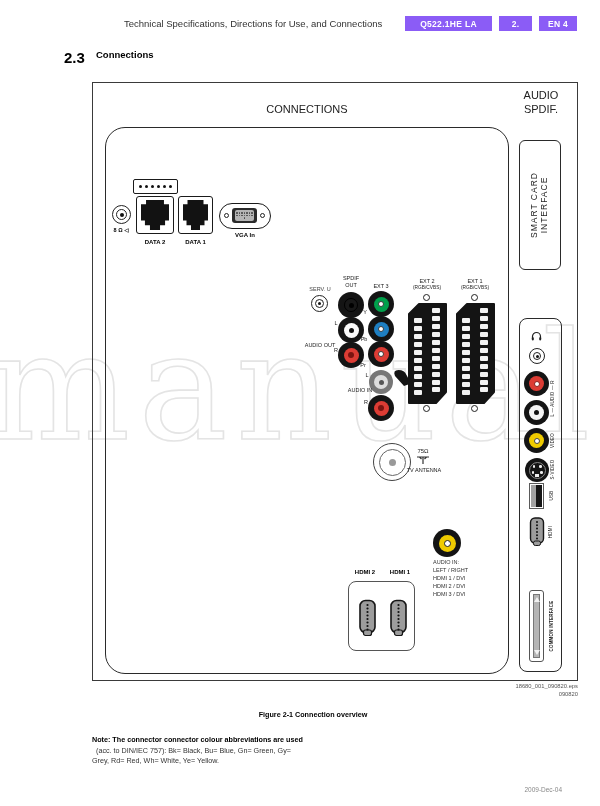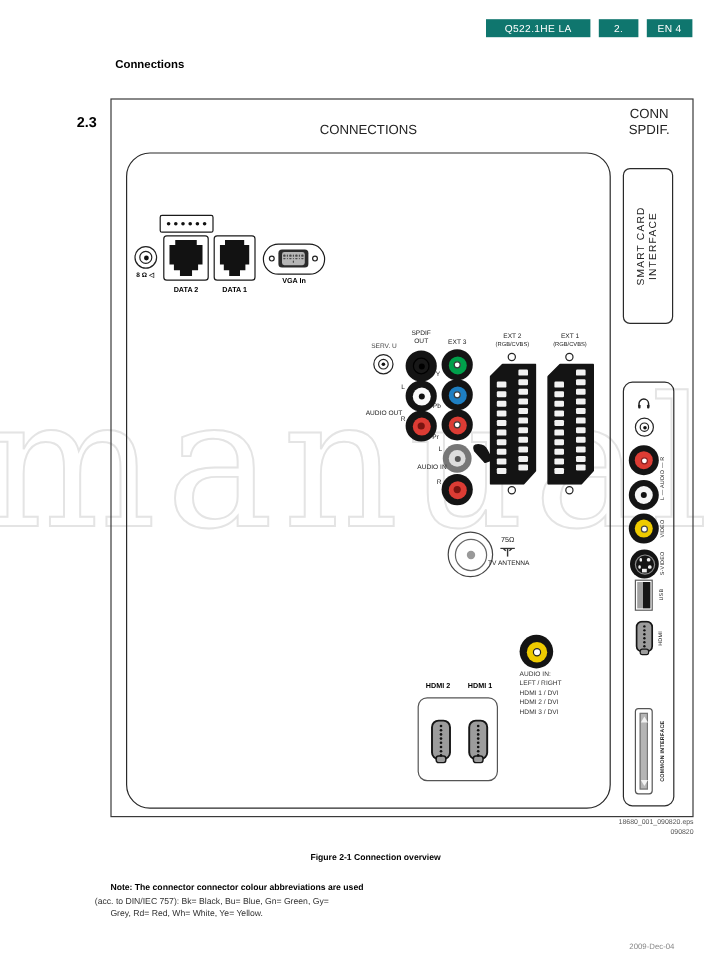--- a/index.html
+++ b/index.html
@@ -6,21 +6,21 @@
   .page{position:relative;width:600px;height:806px;background:#fff;overflow:hidden;
         font-family:"Liberation Sans",sans-serif;color:#111;}
   .page *{box-sizing:border-box;}
   .a{position:absolute;z-index:1;}
   .wm{position:absolute;z-index:0;left:-12px;top:312px;width:640px;line-height:1;
       font-family:"DejaVu Serif",serif;font-size:150px;letter-spacing:8px;
       color:transparent;-webkit-text-stroke:1.6px #e4e4e4;}
   .ctr{display:flex;align-items:center;justify-content:center;}
   .t{text-align:center;line-height:1.15;color:#222;}
   .b{font-weight:bold;color:#000;}
-  .badge{background:#0f766e;color:#fff;font-weight:normal;font-size:8.5px;
+  .badge{background:#8b5cf6;color:#fff;font-weight:bold;font-size:8.5px;
          display:flex;align-items:center;justify-content:center;letter-spacing:.3px;}
   .frame{border:1px solid #3a3a3a;}
   .panel{border:1.5px solid #2a2a2a;background:transparent;}
   .rca{background:#141414;border-radius:50%;}
   .ring,.hole{border-radius:50%;}
   .oc{border:1.5px solid #222;border-radius:50%;background:#fff;}
   .vrot{transform:rotate(-90deg);white-space:nowrap;text-align:center;
         font-size:4.5px;letter-spacing:.2px;color:#222;line-height:1.2;}
   .dot{width:3px;height:3px;background:#111;border-radius:50%;}
   .jack{position:absolute;left:4px;right:4px;top:3px;bottom:3px;background:#121212;
@@ -30,31 +30,32 @@
   .tri-up{width:0;height:0;border-left:3px solid transparent;border-right:3px solid transparent;border-bottom:5px solid #f2f2f2;}
   .tri-dn{width:0;height:0;border-left:3px solid transparent;border-right:3px solid transparent;border-top:5px solid #f2f2f2;}
 </style>
 </head>
 <body>
 
 <div class="page">
 
   <div class="wm">manual</div>
 
+  <div class="a" style="left:124px;top:18px;font-size:9.5px;color:#333;">Technical Specifications, Directions for Use, and Connections</div>
   <div class="a badge" style="left:405px;top:16px;width:87px;height:15px;">Q522.1HE LA</div>
   <div class="a badge" style="left:499px;top:16px;width:33px;height:15px;">2.</div>
   <div class="a badge" style="left:539px;top:16px;width:38px;height:15px;">EN 4</div>
 
-  <div class="a b" style="left:64px;top:49px;font-size:12px;margin-top:46px;">2.3</div>
+  <div class="a b" style="left:64px;top:49px;font-size:15px;">2.3</div>
   <div class="a b" style="left:96px;top:49px;font-size:9.5px;">Connections</div>
 
   <div class="a frame" style="left:92px;top:82px;width:486px;height:599px;"></div>
 
   <div class="a t" style="left:207px;top:103px;width:200px;font-size:11px;">CONNECTIONS</div>
-  <div class="a t" style="left:511px;top:89px;width:60px;font-size:11px;">CONN</div>
+  <div class="a t" style="left:511px;top:89px;width:60px;font-size:11px;">AUDIO</div>
   <div class="a t" style="left:511px;top:103px;width:60px;font-size:11px;">SPDIF.</div>
 
   <div class="a panel" style="left:105px;top:127px;width:404px;height:547px;border-radius:20px;"></div>
   <div class="a panel" style="left:519px;top:140px;width:42px;height:130px;border-radius:6px;"></div>
   <div class="a vrot" style="left:485px;top:194px;width:110px;height:22px;font-size:8.5px;letter-spacing:1px;">
     <div>SMART CARD</div>
     <div>INTERFACE</div>
   </div>
   <div class="a panel" style="left:519px;top:318px;width:43px;height:354px;border-radius:8px;"></div>
 
@@ -360,17 +361,17 @@
       <span class="tri-dn"></span>
     </span>
   </div>
   <div class="a vrot" style="left:518px;top:622px;width:70px;height:8px;font-weight:bold;">COMMON INTERFACE</div>
 
   <div class="a" style="left:420px;top:683px;width:158px;font-size:5.8px;color:#555;text-align:right;">18680_001_090820.eps</div>
   <div class="a" style="left:420px;top:691px;width:158px;font-size:5.8px;color:#555;text-align:right;">090820</div>
 
   <div class="a t b" style="left:70px;top:711px;width:486px;font-size:7.2px;">Figure 2-1 Connection overview</div>
   <div class="a b" style="left:92px;top:735px;font-size:7.2px;">Note: The connector connector colour abbreviations are used</div>
-  <div class="a" style="left:79px;top:746px;font-size:7.2px;color:#333;">(acc. to DIN/IEC 757): Bk= Black, Bu= Blue, Gn= Green, Gy=</div>
+  <div class="a" style="left:96px;top:746px;font-size:7.2px;color:#333;">(acc. to DIN/IEC 757): Bk= Black, Bu= Blue, Gn= Green, Gy=</div>
   <div class="a" style="left:92px;top:756px;font-size:7.2px;color:#333;">Grey, Rd= Red, Wh= White, Ye= Yellow.</div>
   <div class="a" style="left:452px;top:786px;width:110px;font-size:6.5px;color:#888;text-align:right;">2009-Dec-04</div>
 
 </div>
 
 </body></html>

